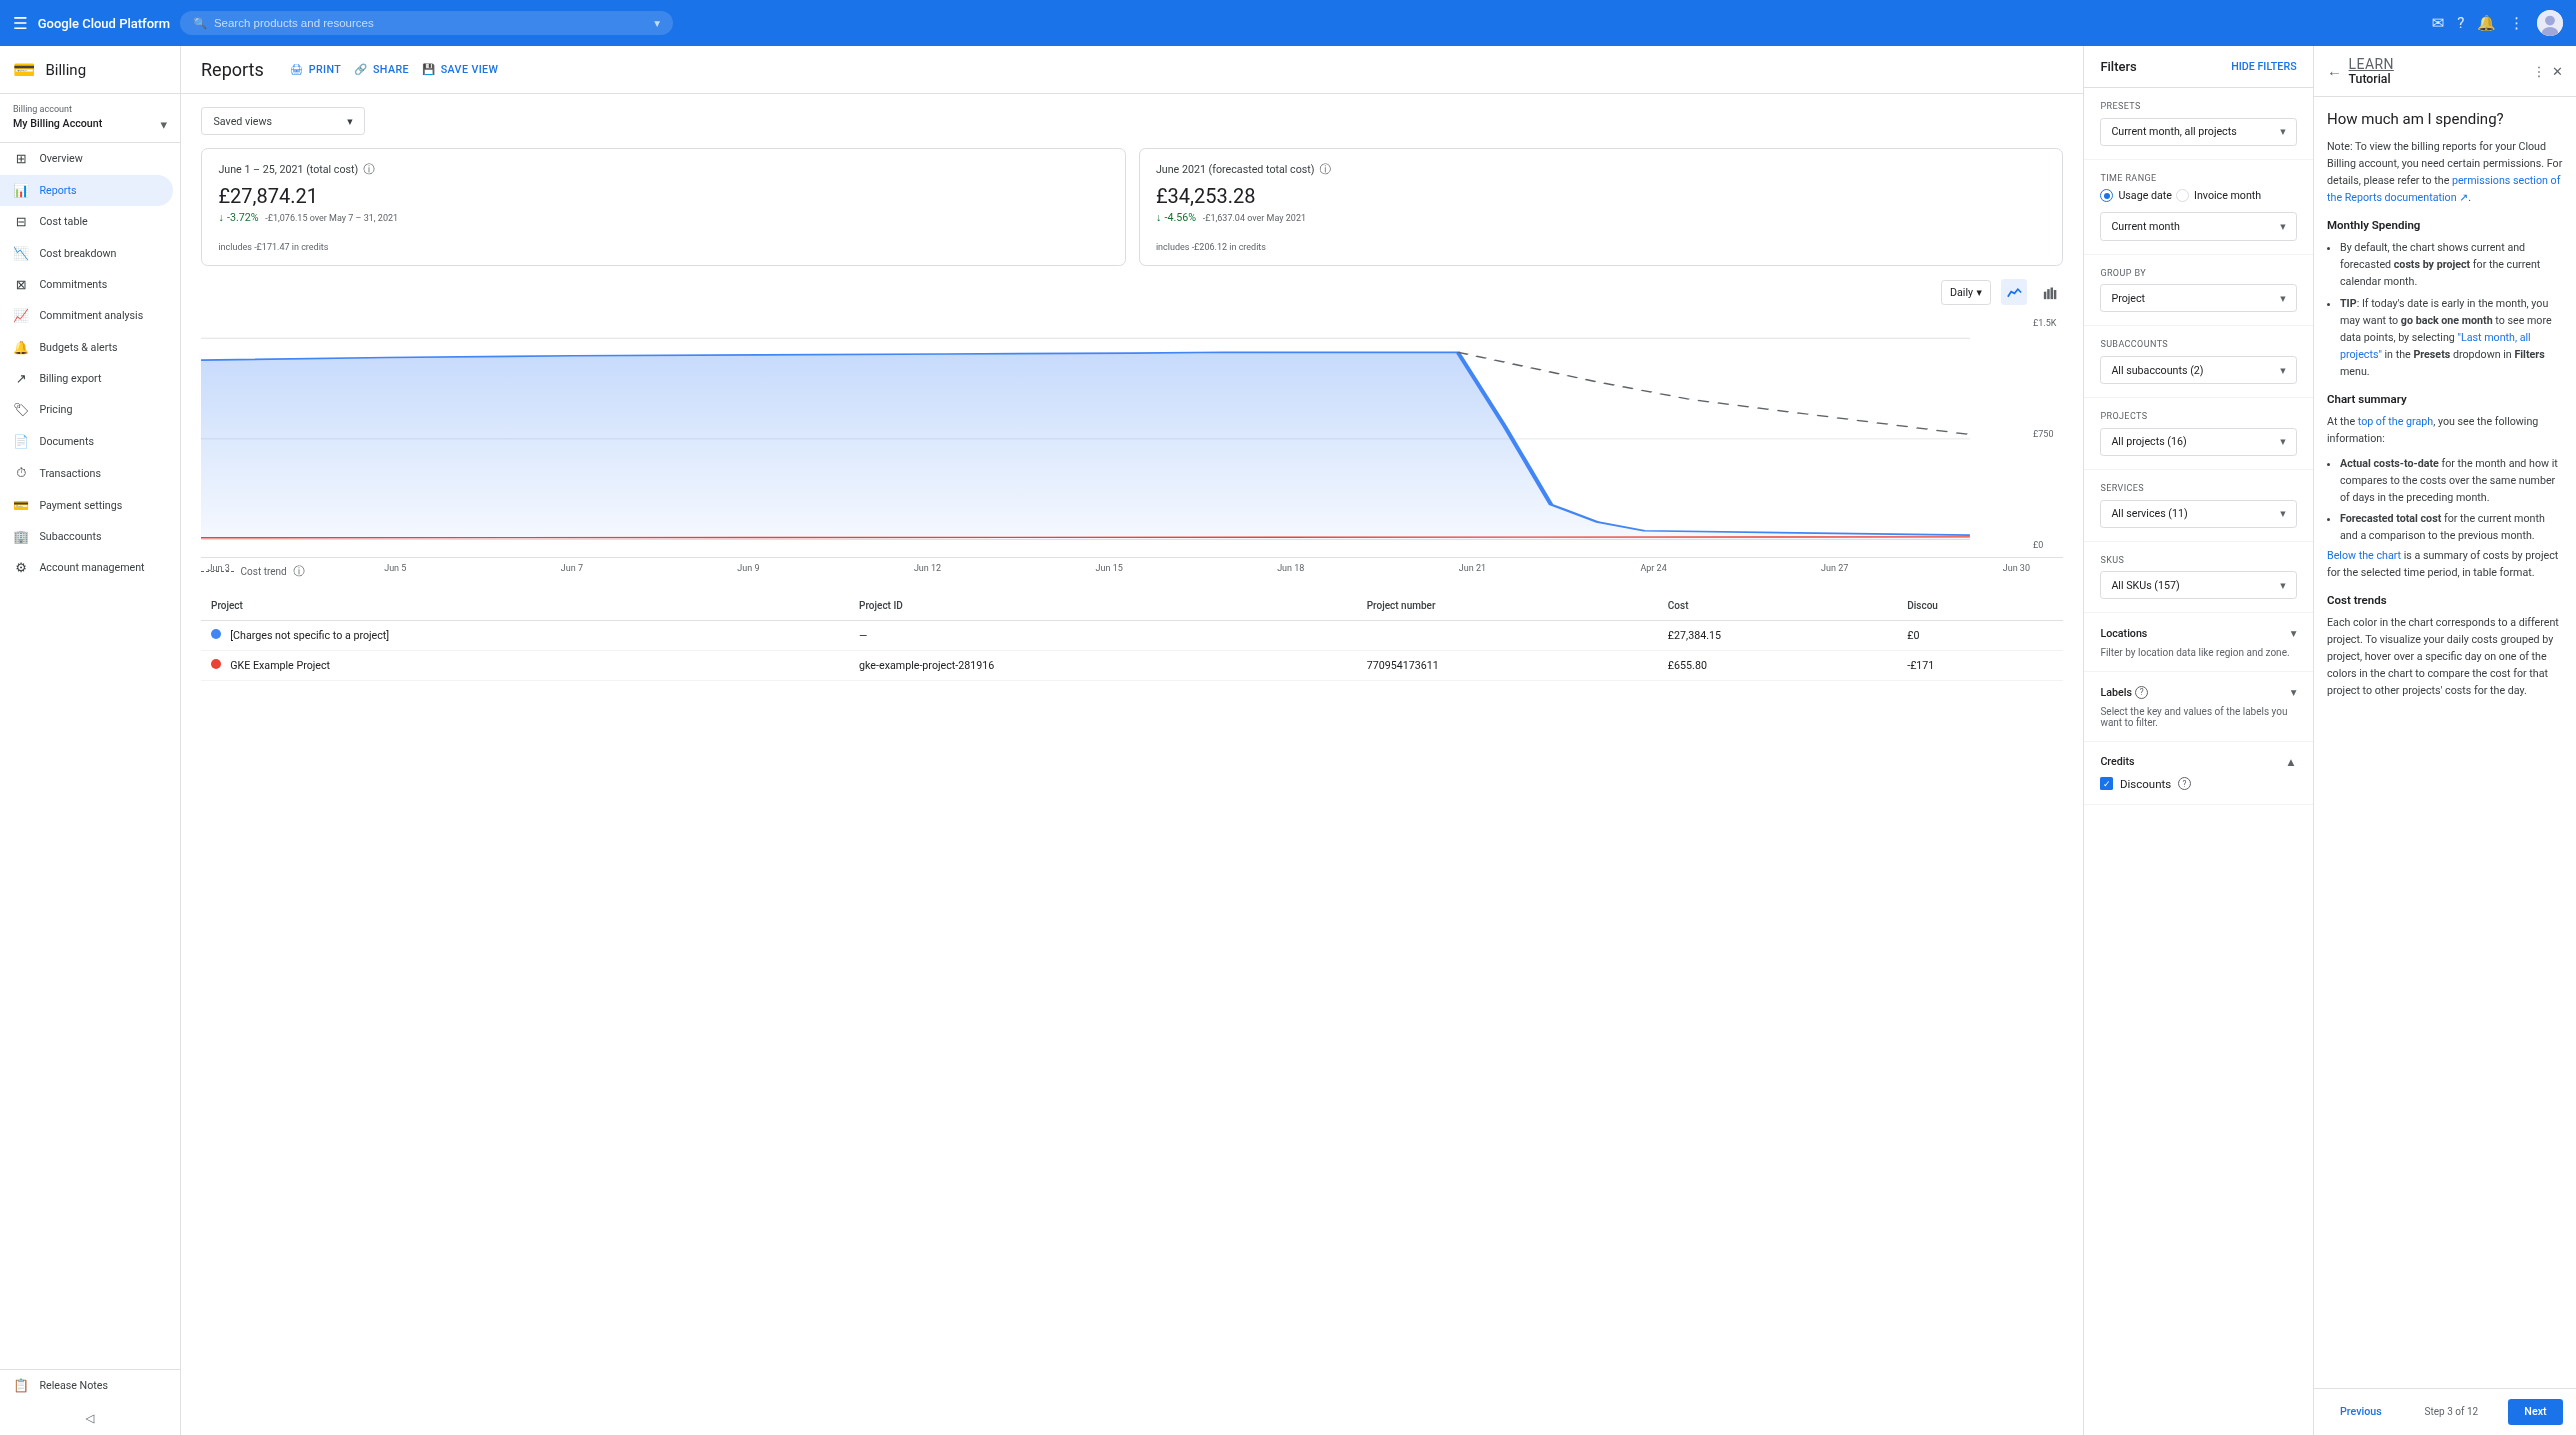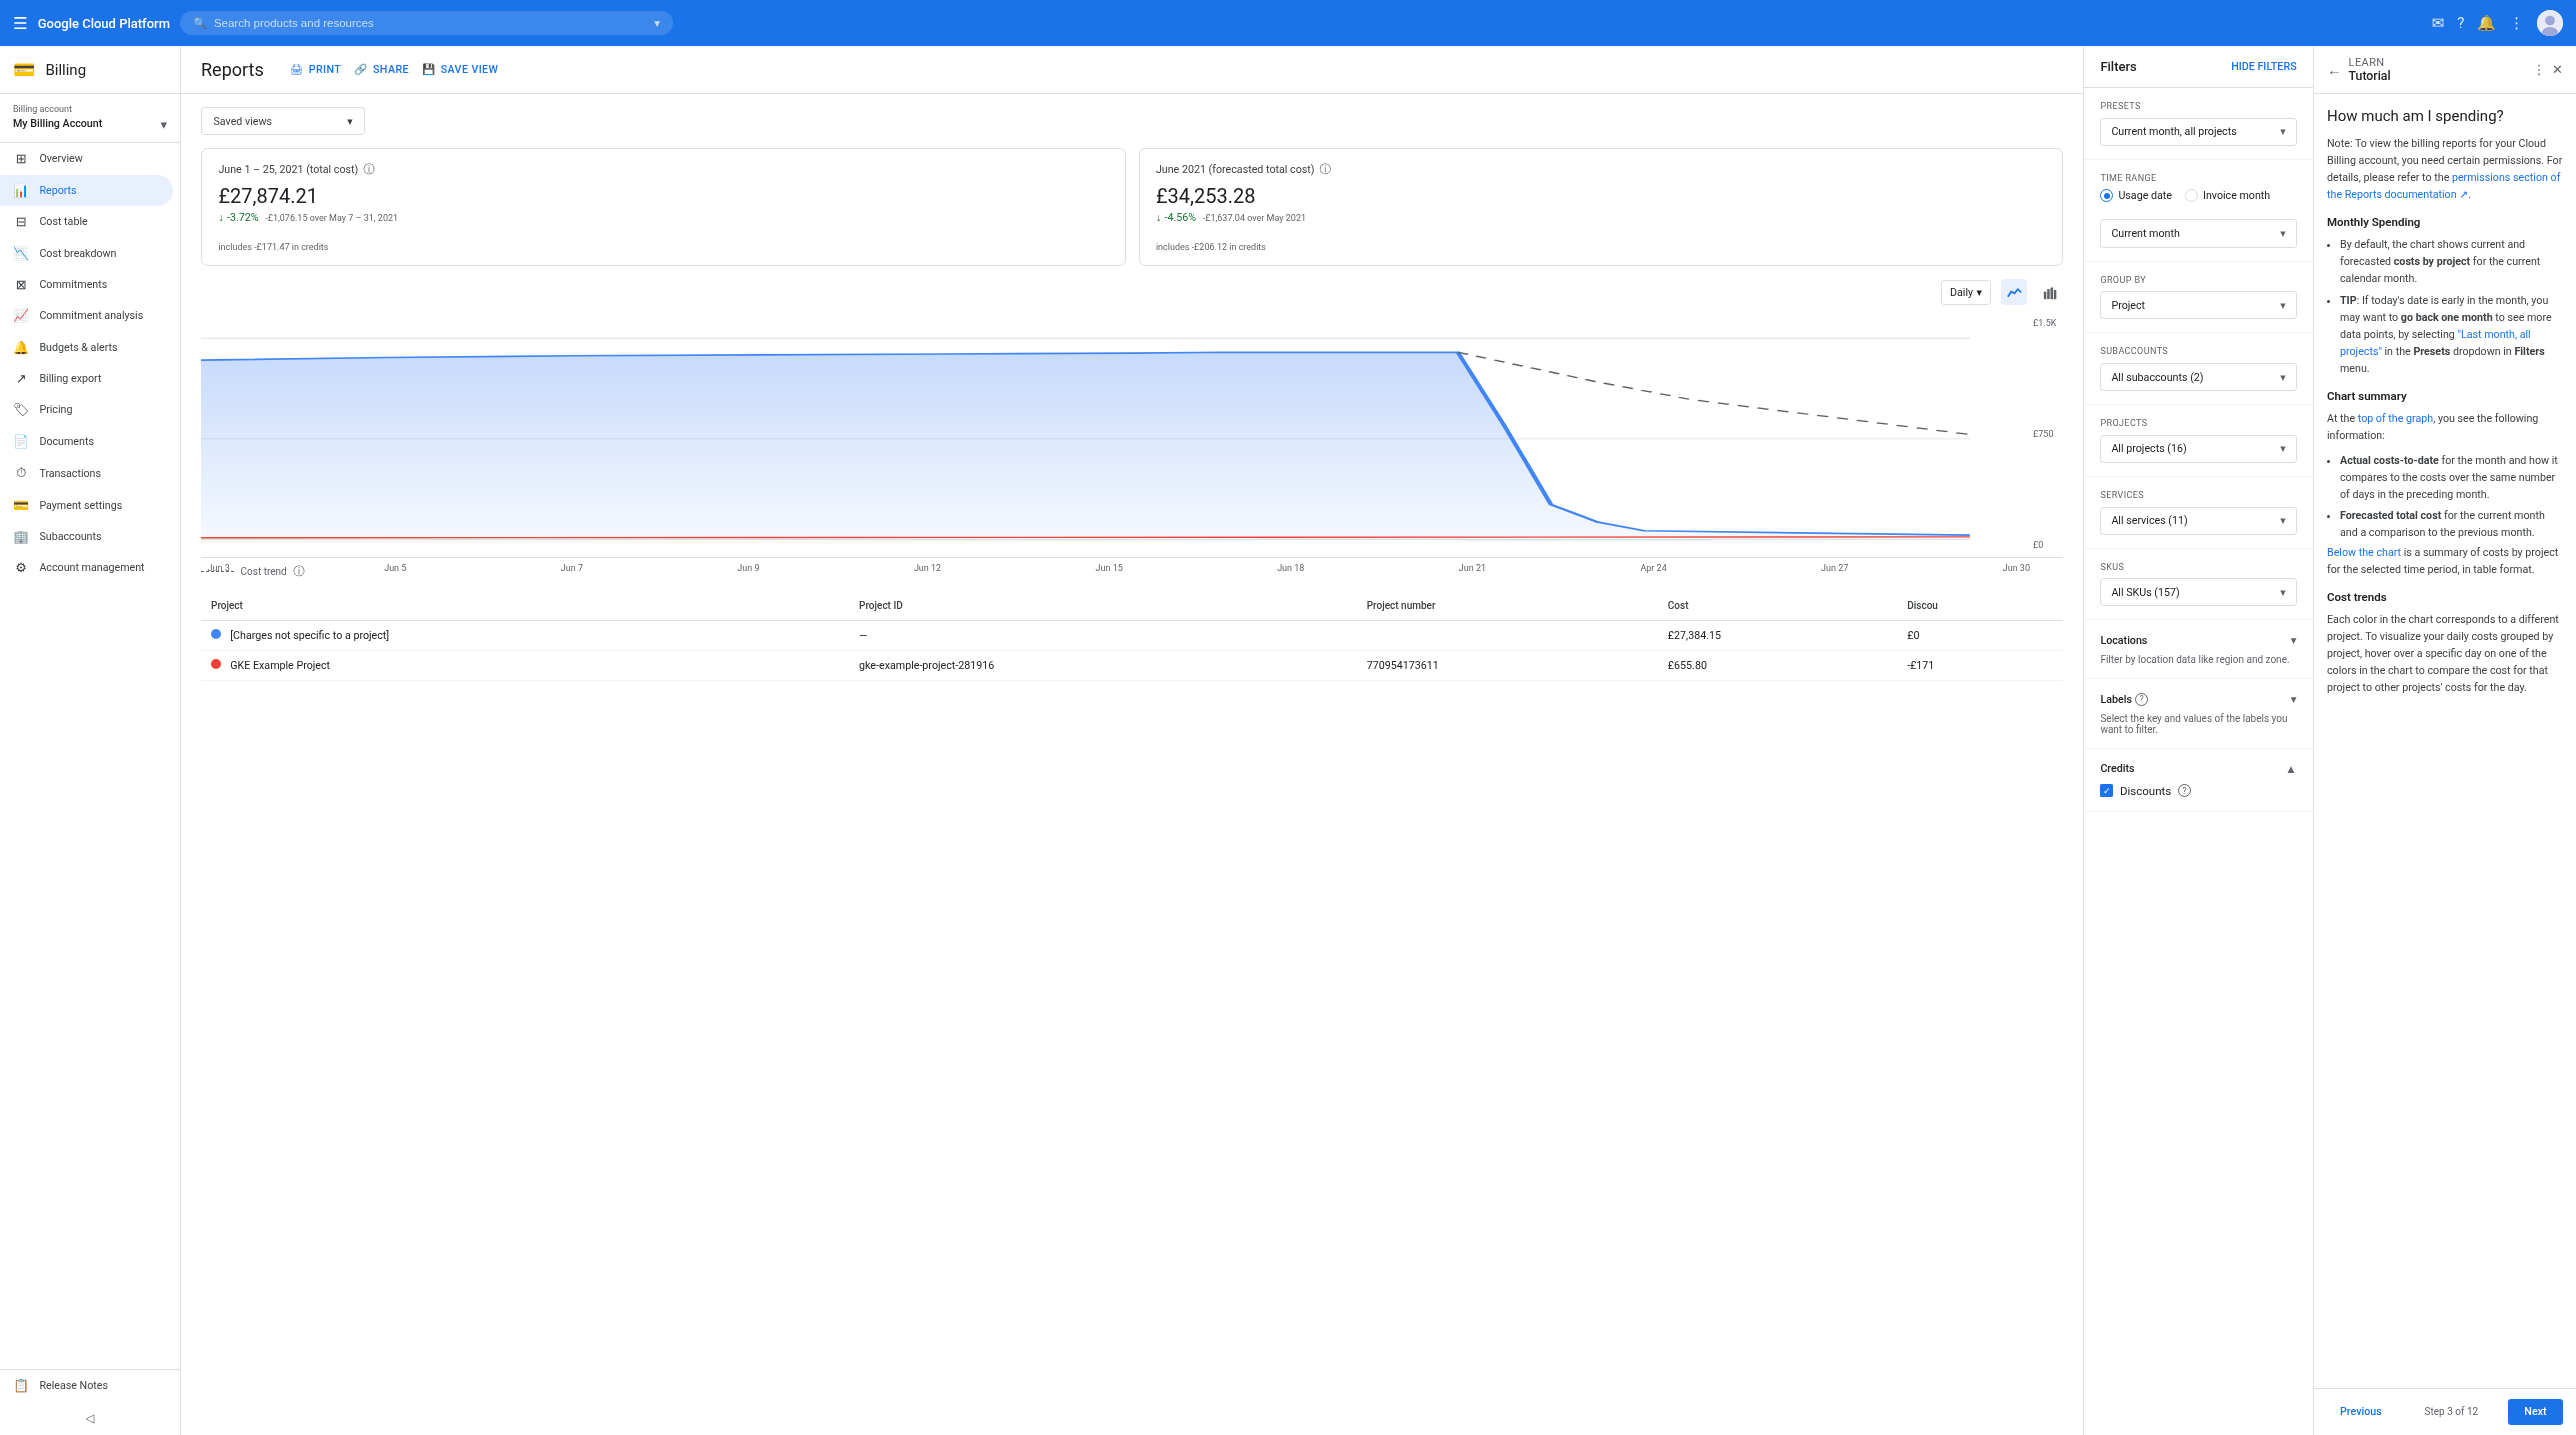--- a/index.html
+++ b/index.html
@@ -84,42 +84,42 @@
 
     
     .filters-panel { width: 230px; background: white; border-left: 0.8px solid #e0e0e0; overflow-y: auto; flex-shrink: 0; }
     .filters-header { display: flex; align-items: center; justify-content: space-between; padding: 13px 16.4px; border-bottom: 0.8px solid #e0e0e0; }
     .filters-title { font-size: 13px; font-weight: 500; }
     .hide-filters-btn { color: #1a73e8; font-size: 10.7px; font-weight: 500; cursor: pointer; }
     .filter-section { padding: 13px 16.4px; border-bottom: 0.8px solid #f1f3f4; }
     .filter-section-label { font-size: 9px; color: #5f6368; margin-bottom: 6.6px; text-transform: uppercase; letter-spacing: 0.4px; }
     .filter-select { width: 100%; border: 0.8px solid #dadce0; border-radius: 3.3px; padding: 6.6px 10px; font-size: 10.7px; display: flex; align-items: center; justify-content: space-between; cursor: pointer; background: white; }
     .filter-select-arrow { color: #5f6368; }
-    .radio-group { display: flex; gap: 13px; align-items: center; margin-bottom: 17px; }
+    .radio-group { display: flex; gap: 4px; align-items: center; margin-bottom: 10px; }
     .radio-item { display: flex; align-items: center; gap: 5px; cursor: pointer; font-size: 10.7px; }
     .radio-circle { width: 13px; height: 13px; border-radius: 50%; border: 1.6px solid #dadce0; display: flex; align-items: center; justify-content: center; }
     .radio-circle.selected { border-color: #1a73e8; }
     .radio-dot { width: 6.6px; height: 6.6px; border-radius: 50%; background: #1a73e8; }
     .collapsible-section { padding: 13px 16.4px; border-bottom: 0.8px solid #f1f3f4; }
     .collapsible-header { display: flex; align-items: center; justify-content: space-between; cursor: pointer; }
     .collapsible-title { font-size: 10.7px; font-weight: 500; }
     .collapsible-arrow { color: #5f6368; }
     .collapsible-desc { font-size: 10px; color: #5f6368; margin-top: 6.6px; }
     .labels-section { display: flex; align-items: center; gap: 3.3px; }
     .help-circle { width: 13px; height: 13px; border-radius: 50%; border: 0.8px solid #5f6368; display: flex; align-items: center; justify-content: center; font-size: 8.2px; color: #5f6368; cursor: pointer; }
     .credits-checkbox { display: flex; align-items: center; gap: 6.6px; }
     .checkbox-box { width: 13px; height: 13px; background: #1a73e8; border-radius: 1.6px; display: flex; align-items: center; justify-content: center; }
     .checkbox-check { color: white; font-size: 9px; }
 
     
     .tutorial-panel { width: 263px; background: white; border-left: 0.8px solid #e0e0e0; display: flex; flex-direction: column; flex-shrink: 0; overflow: hidden; }
     .tutorial-header { display: flex; align-items: center; padding: 10px 13px; border-bottom: 0.8px solid #e0e0e0; gap: 6.6px; }
     .tutorial-back-icon { color: #5f6368; cursor: pointer; font-size: 15px; }
     .tutorial-header-text { flex: 1; }
-    .tutorial-learn { font-size: 11px; color: #5f6368; text-transform: uppercase; letter-spacing: 0.4px; }
+    .tutorial-learn { font-size: 14px; color: #5f6368; text-transform: uppercase; letter-spacing: 0.4px; text-decoration: underline; }
     .tutorial-title-header { font-size: 12.3px; font-weight: 500; }
     .tutorial-header-actions { display: flex; gap: 6.6px; align-items: center; }
     .tutorial-action-icon { color: #5f6368; cursor: pointer; font-size: 13px; }
     .tutorial-body { flex: 1; overflow-y: auto; padding: 13px; }
     .tutorial-main-title { font-size: 15px; font-weight: 400; margin-bottom: 10px; }
     .tutorial-text { font-size: 10.7px; line-height: 1.6; color: #3c4043; margin-bottom: 8.2px; }
     .tutorial-link { color: #1a73e8; cursor: pointer; }
     .tutorial-section-title { font-size: 11.5px; font-weight: 600; margin: 11.5px 0 6.6px; }
     .tutorial-list { padding-left: 13px; }
     .tutorial-list li { font-size: 10.7px; line-height: 1.6; color: #3c4043; margin-bottom: 5px; }

